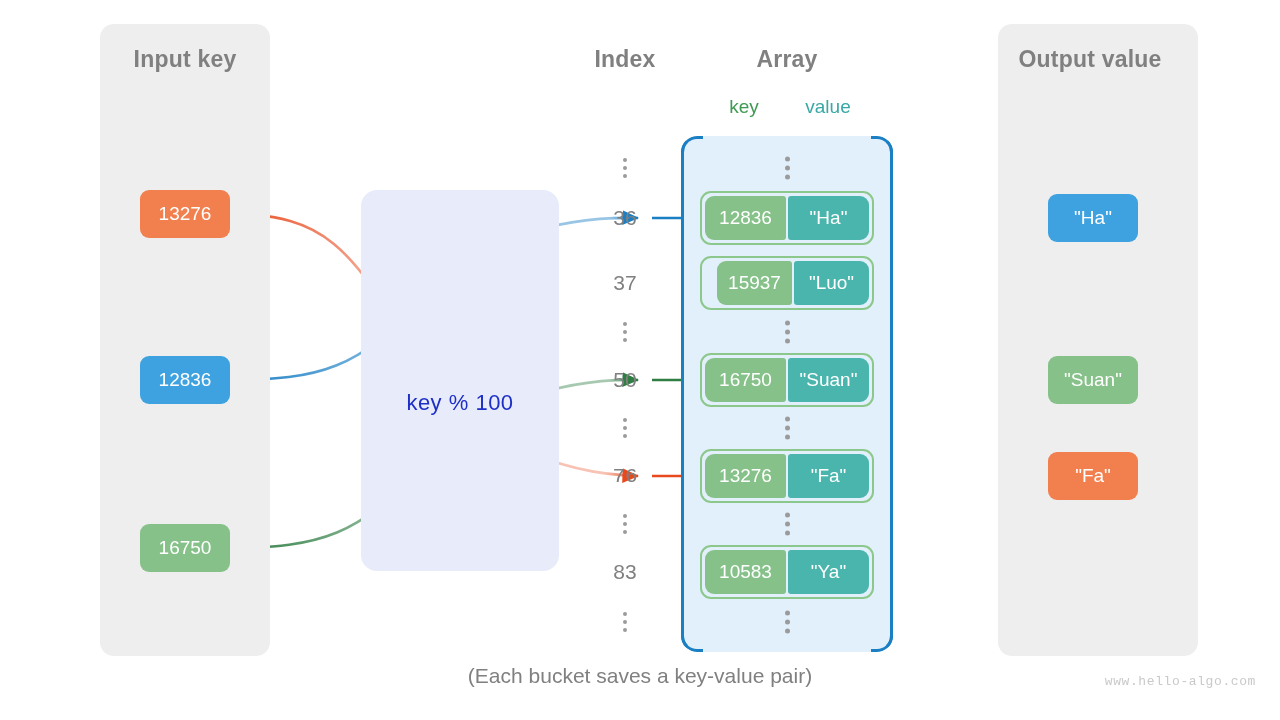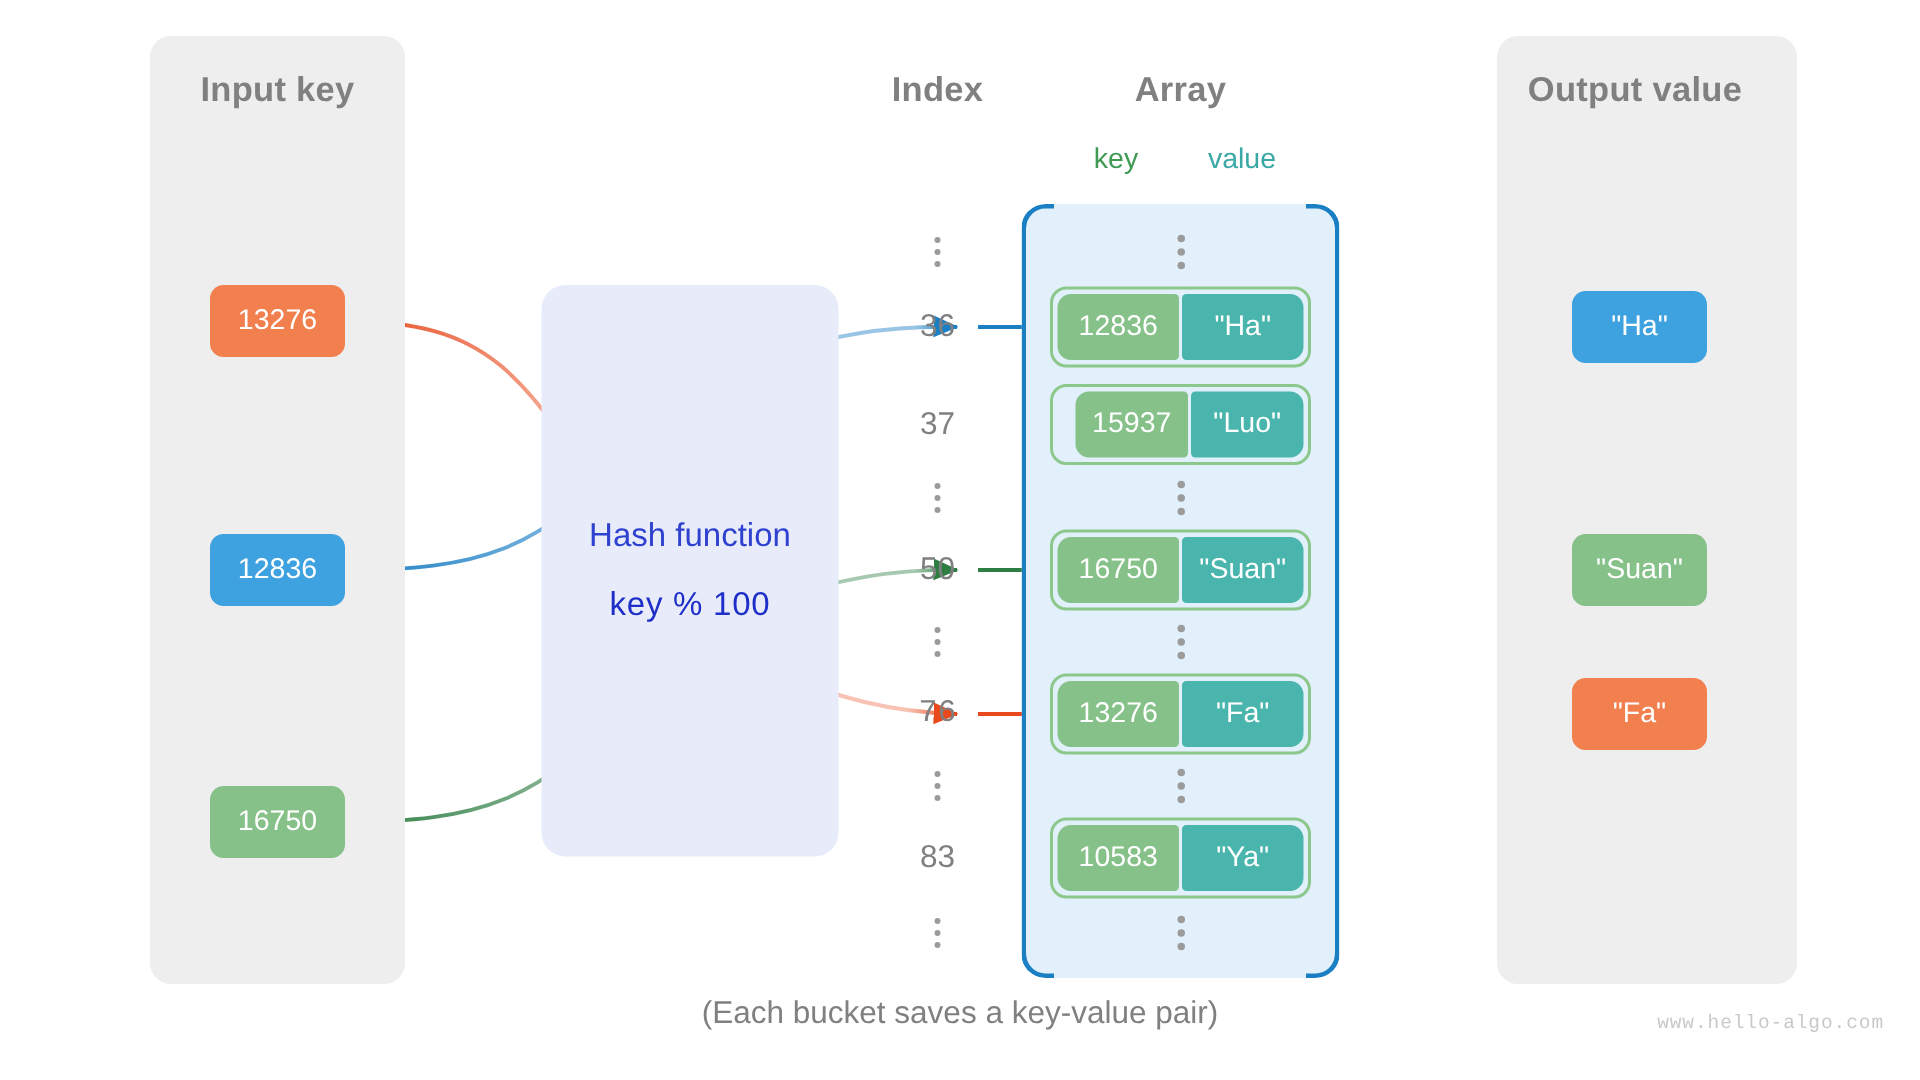--- a/index.html
+++ b/index.html
@@ -230,21 +230,20 @@
     <path d="M 886,476 L 1040,476" fill="none" stroke="url(#rOrange)" stroke-width="2.6" marker-end="url(#arrOrangeF)"></path>
   </svg>
 
   <div class="panel" id="input-panel"></div>
   <div class="panel-title" style="left:100px;width:170px;top:46px;">Input key</div>
 
   <div class="panel" id="output-panel"></div>
   <div class="panel-title" style="left:998px;width:184px;top:46px;">Output value</div>
 
   <div id="hash-box"></div>
-  <div id="hash-label">Hash function</div>
   <div id="hash-formula">key % 100</div>
 
   <div class="panel-title" style="left:580px;width:90px;top:46px;">Index</div>
   <div class="panel-title" style="left:742px;width:90px;top:46px;">Array</div>
   <div class="col-head" id="col-key">key</div>
   <div class="col-head" id="col-value">value</div>
 
   <div id="array-box"></div>
 
   <div id="input-keys-layer">

